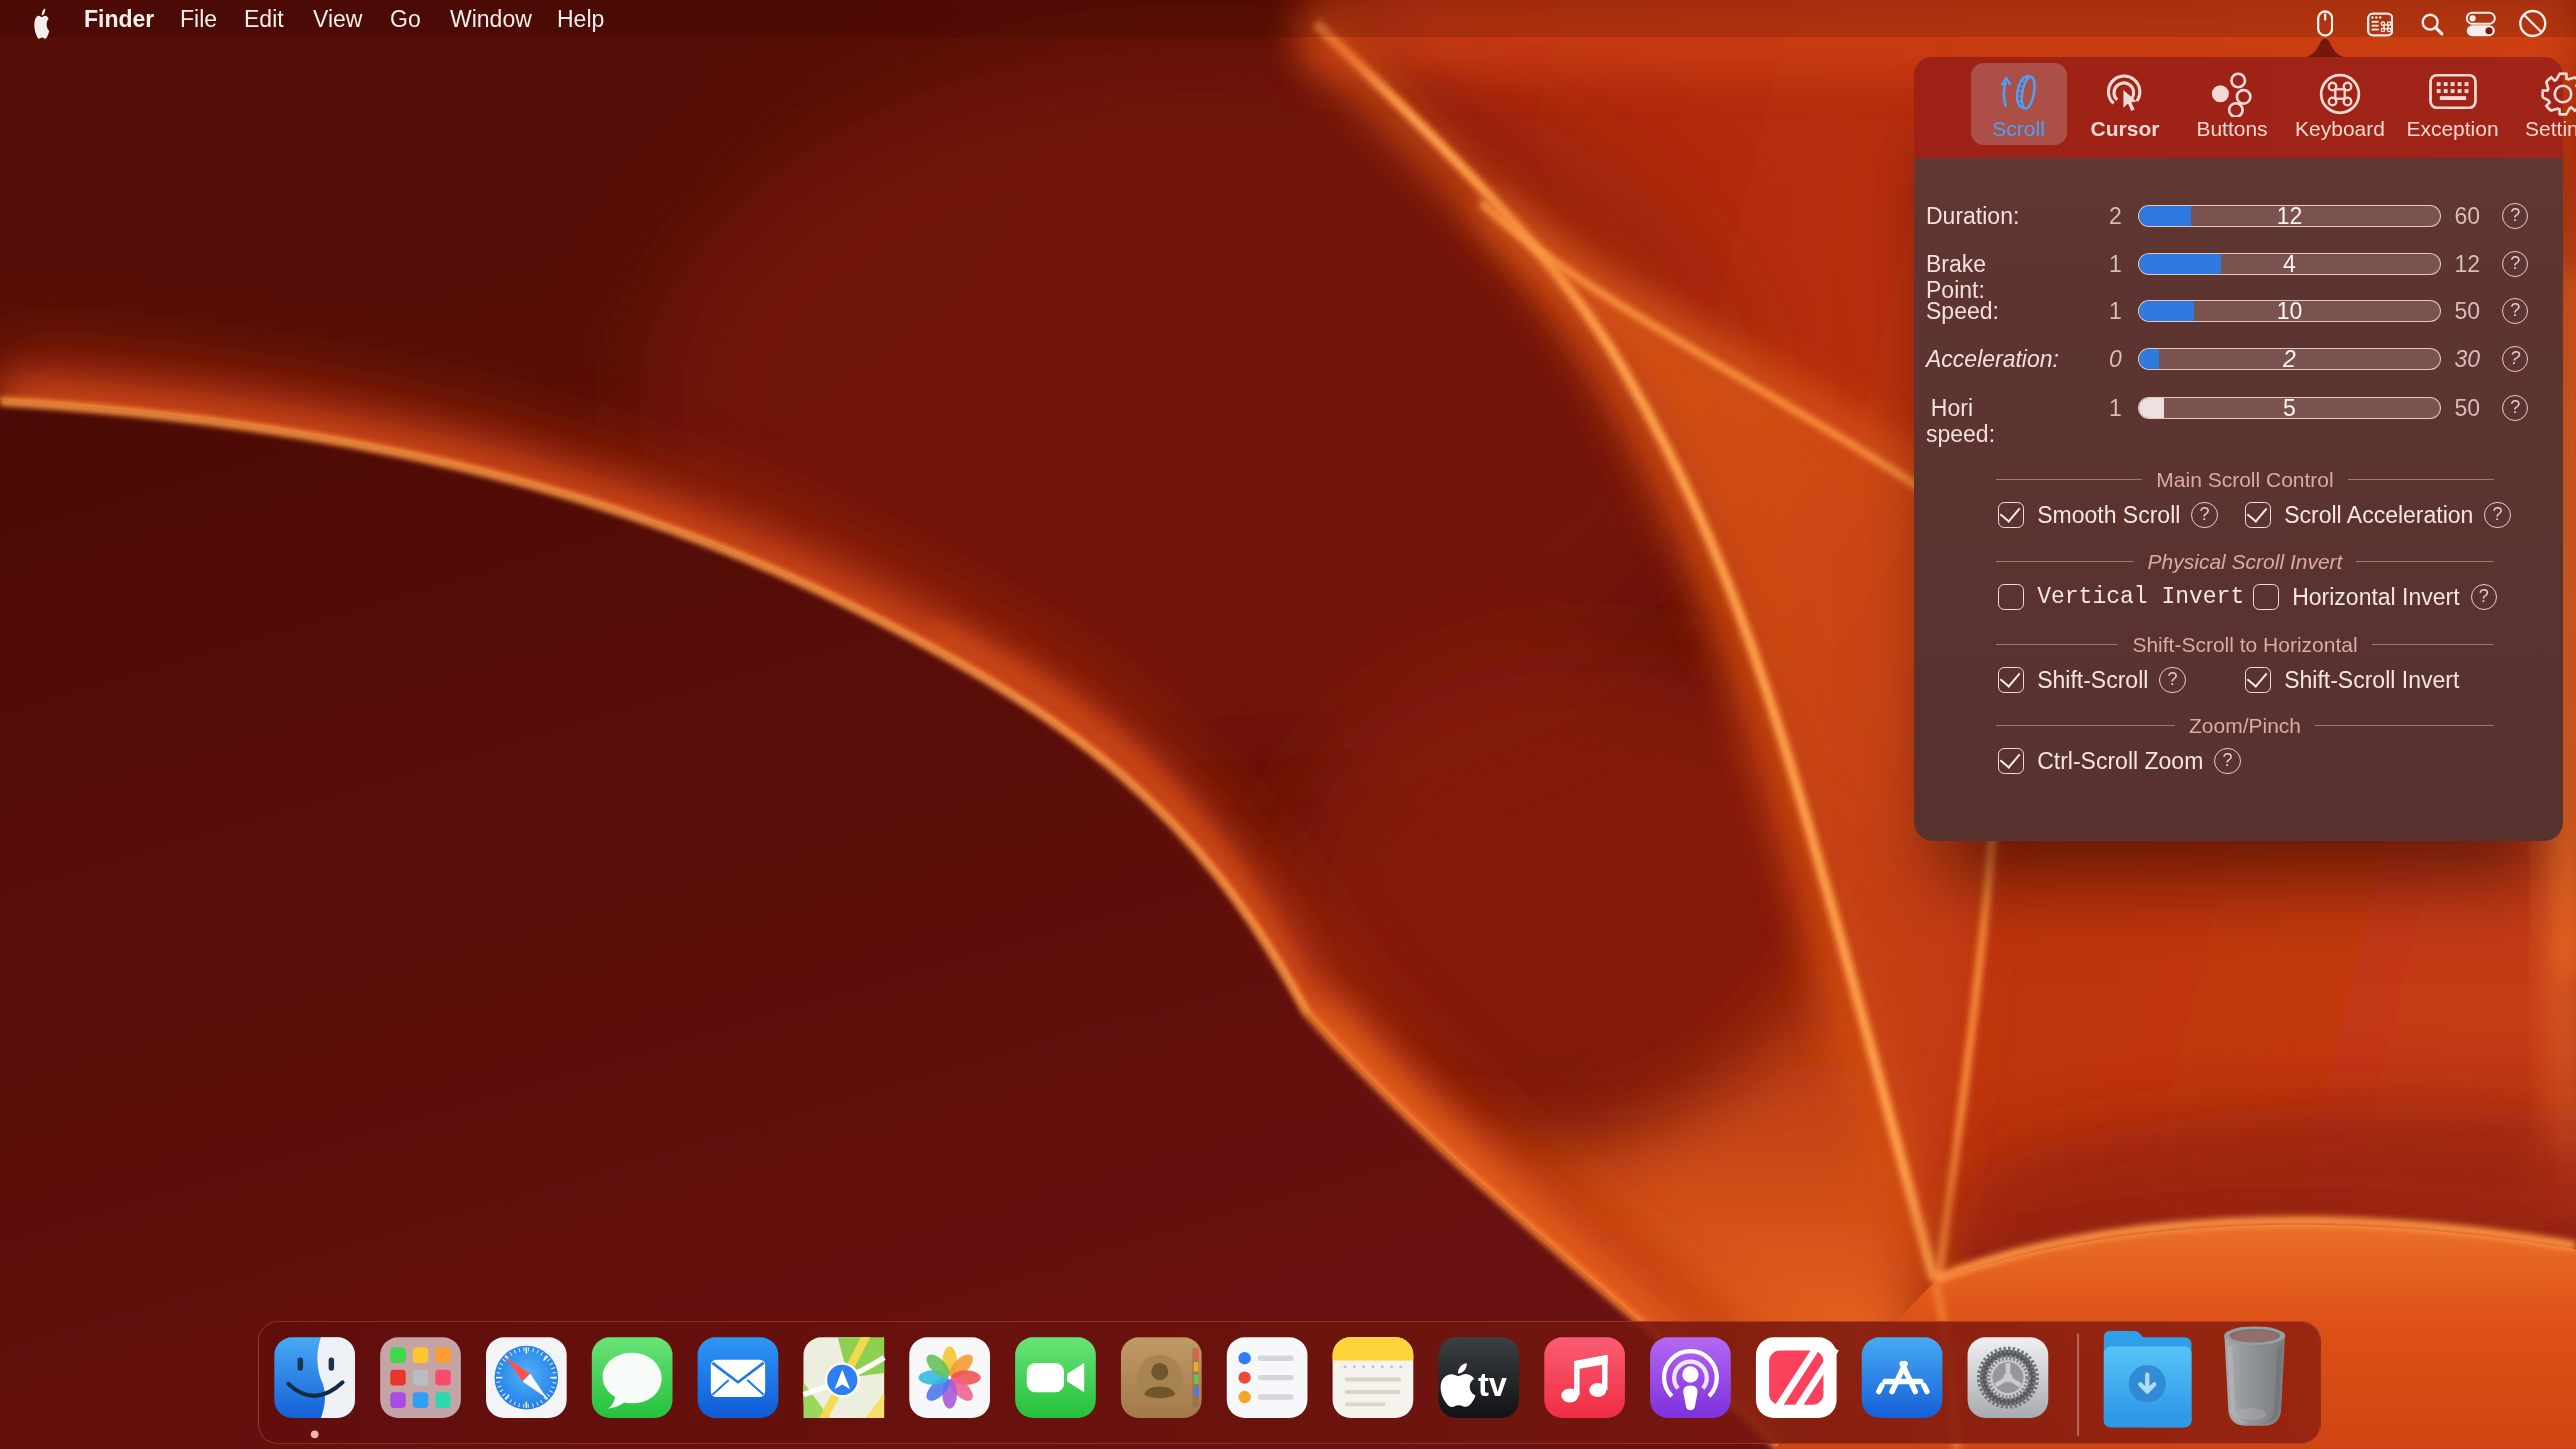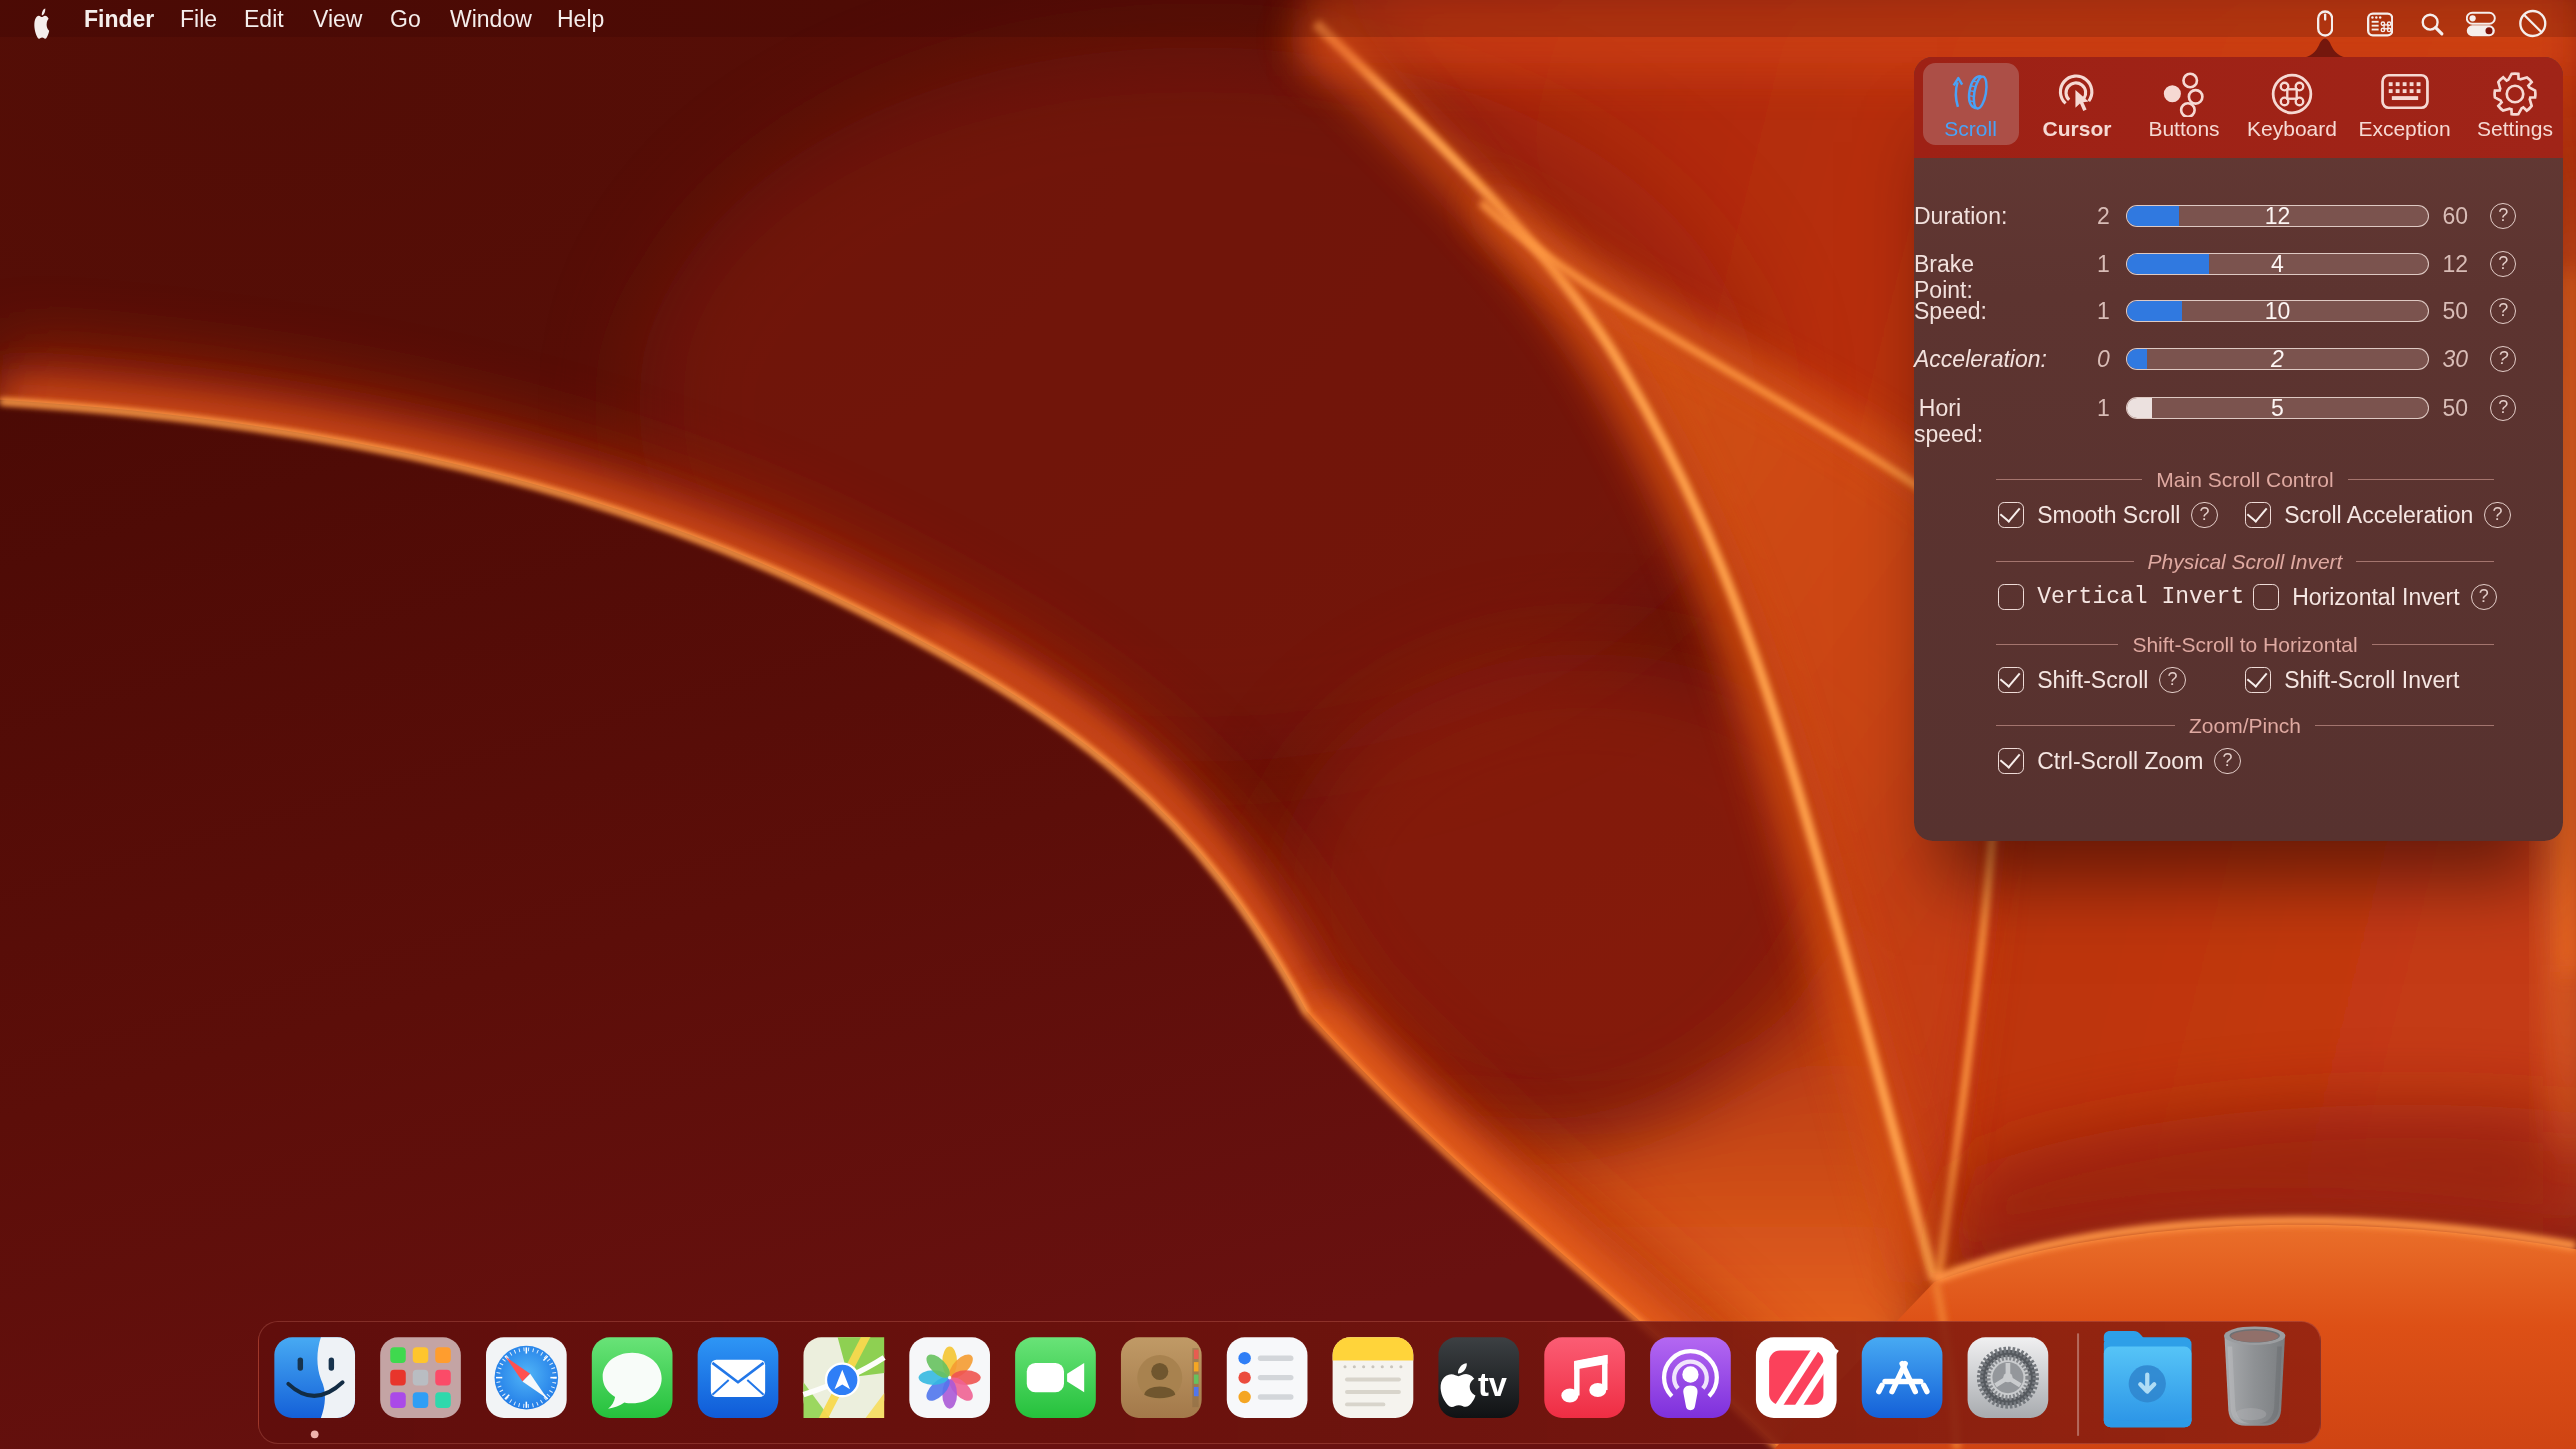--- a/index.html
+++ b/index.html
@@ -3,25 +3,25 @@
 <style>
 html,body{margin:0;padding:0;}
 body{width:2576px;height:1450px;overflow:hidden;position:relative;font-family:"Liberation Sans",sans-serif;background:#5c0f08;}
 #wall{position:absolute;left:0;top:0;width:2576px;height:1450px;}
 #menubar{position:absolute;left:0;top:0;width:2576px;height:37px;background:rgba(40,0,0,0.16);color:#f5eeec;}
 #menubar .mi{position:absolute;top:0;height:37px;line-height:38px;font-size:23px;white-space:nowrap;}
 #dock{position:absolute;left:258px;top:1321px;width:2063px;height:123px;border-radius:20px;background:linear-gradient(90deg,rgba(96,14,12,0.92),rgba(110,20,14,0.88) 55%,rgba(139,30,16,0.82));border:1.6px solid rgba(255,160,140,0.22);box-sizing:border-box;}
 #panel{position:absolute;left:1914px;top:57px;width:649px;height:784px;border-radius:18.7px;background:linear-gradient(180deg,#643a35 0%,#5d3430 30%,#57322f 100%);box-shadow:0 62px 70px -23px rgba(30,0,0,0.55);}
 #tabbar{position:absolute;left:0;top:0;width:649px;height:101px;border-radius:18.7px 18.7px 0 0;background:linear-gradient(90deg,#9e2115,#a02418);}
 #nub{position:absolute;left:2300px;top:36px;width:50px;height:22px;}
-.tab{position:absolute;top:6.2px;width:96px;height:82px;text-align:center;color:#f6d9d3;font-size:21px;}
+.tab{position:absolute;top:6.2px;width:96px;height:82px;text-align:center;color:#f6d9d3;font-size:21px;margin-left:48px;}
 .tab .lbl{position:absolute;bottom:4.7px;width:100%;}
 .tab svg{position:absolute;top:9.3px;left:50%;transform:translateX(-50%);}
 #tab-scroll{background:#ac4f47;border-radius:12.4px;color:#4aa2f6;}
-.srow{position:absolute;left:0;width:526px;height:26.4px;color:#f2e1dd;}
+.srow{position:absolute;left:12px;width:526px;height:26.4px;color:#f2e1dd;}
 .srow .lab{position:absolute;right:479px;left:0;text-align:right;font-size:23px;line-height:26.4px;}
 .srow .minv{position:absolute;left:180px;width:18.7px;text-align:center;font-size:23px;line-height:26.4px;color:#d8bcb6;}
 .srow .track{position:absolute;left:212px;top:1.6px;width:303px;height:22.6px;border-radius:11.7px;background:#7b534e;border:1.2px solid rgba(255,240,235,0.75);box-sizing:border-box;overflow:hidden;}
 .srow .fill{position:absolute;left:0;top:0;height:22.6px;background:#3079e0;}
 .srow .val{position:absolute;left:212px;top:0;width:303px;text-align:center;font-size:23px;line-height:26px;color:#fdf6f4;}
 .srow .maxv{position:absolute;left:523px;width:31px;text-align:right;font-size:23px;line-height:26.4px;color:#d8bcb6;}
 .help{display:inline-block;width:26.4px;height:26.4px;border-radius:50%;border:1.6px solid #e3cdc8;box-sizing:border-box;color:#e3cdc8;font-size:18px;line-height:22.6px;text-align:center;}
 .srow .help{position:absolute;left:576px;top:0;}
 .shead{position:absolute;left:82px;width:498px;height:23px;color:#dfa9a1;font-size:21px;display:flex;align-items:center;gap:14px;white-space:nowrap;}
 .shead::before,.shead::after{content:"";flex:1;height:0;border-top:1.2px solid rgba(226,172,162,0.55);}

